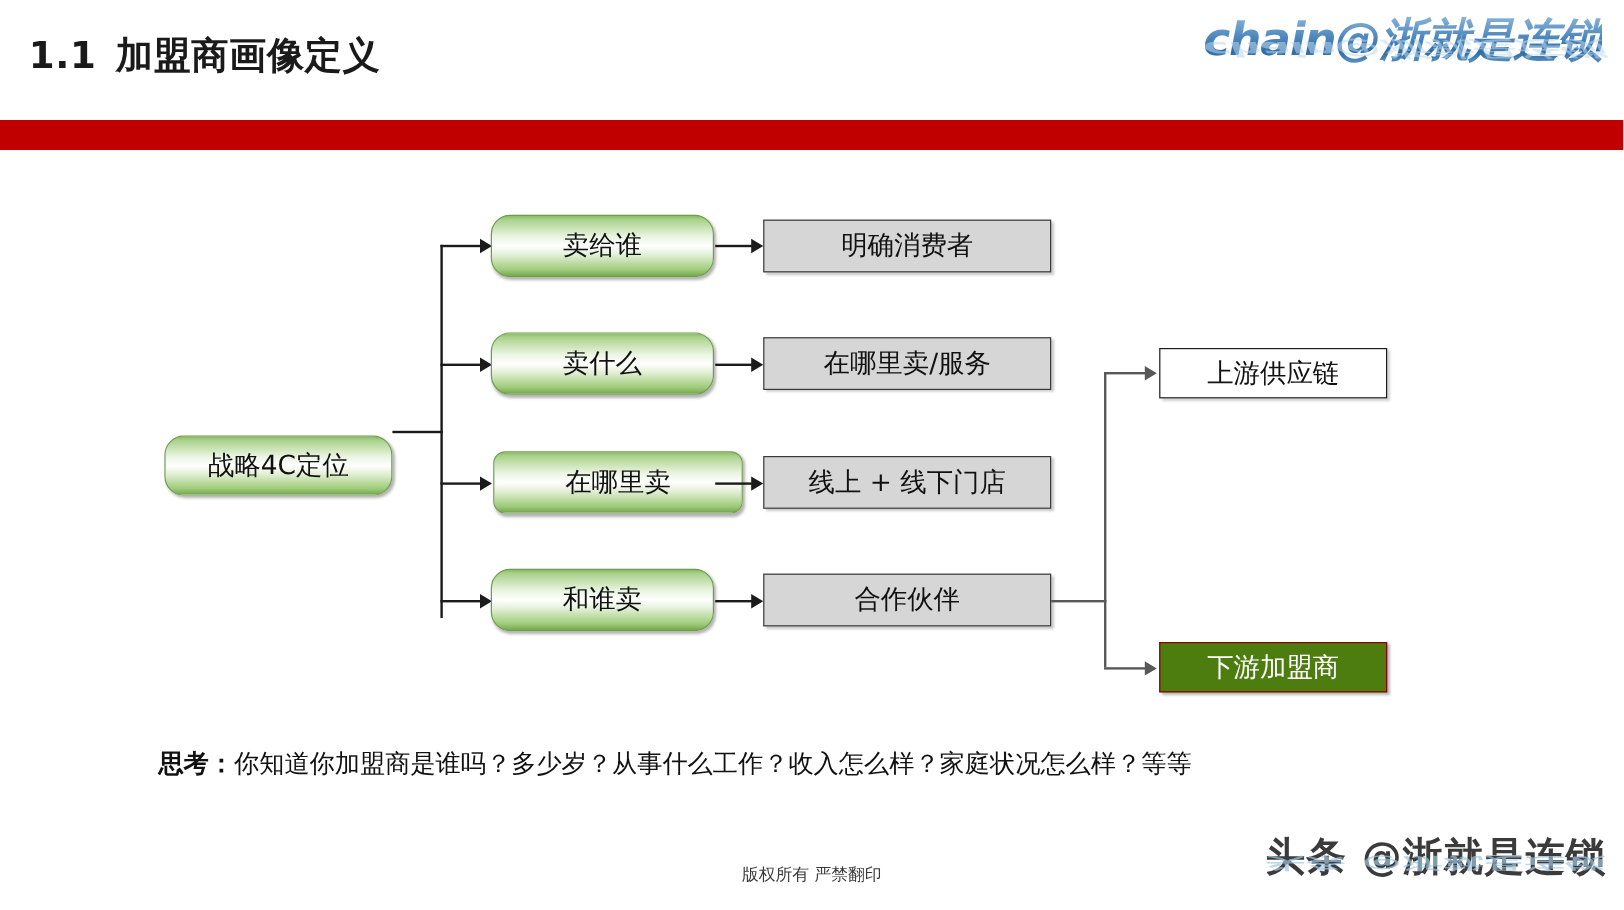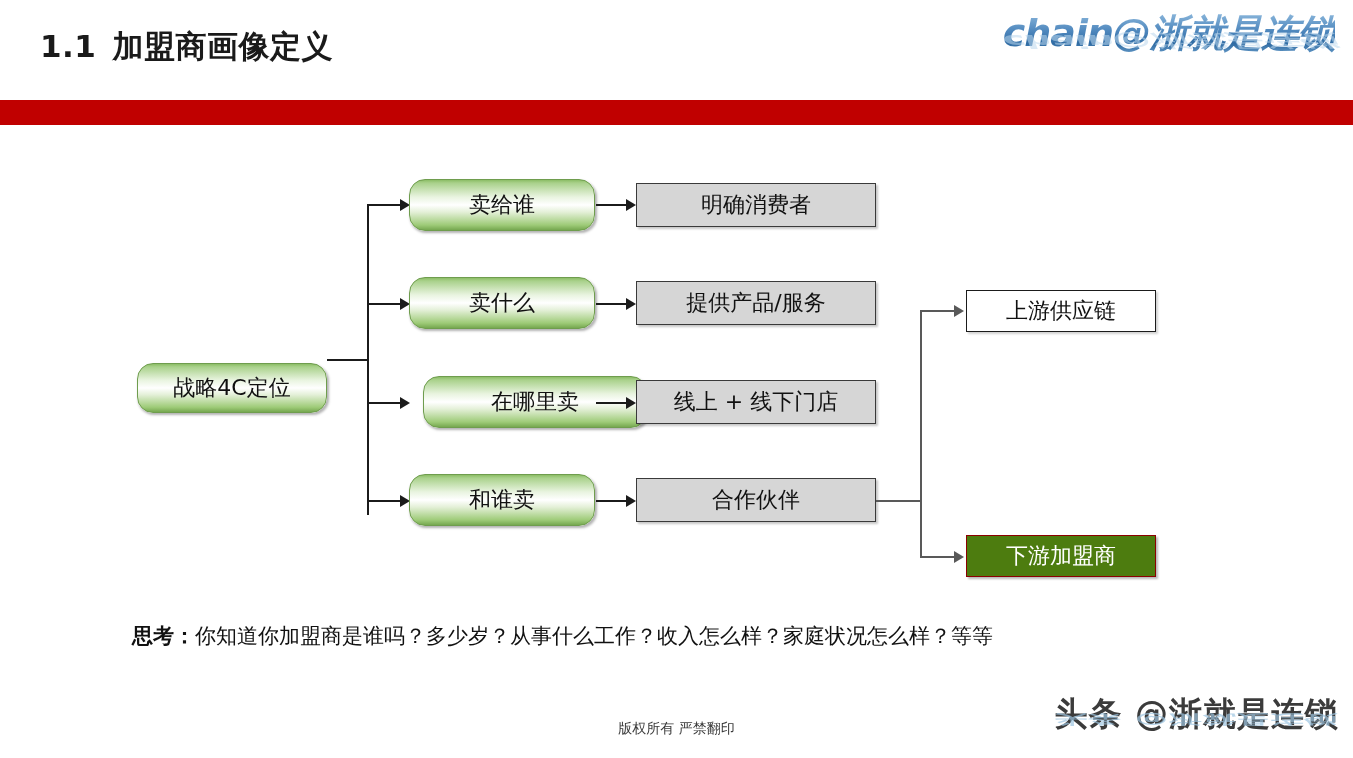--- a/index.html
+++ b/index.html
@@ -21,21 +21,20 @@
   
   #slide-title {
     position: absolute;
     left: 24px;
     top: 26px;
     font-size: 31px;
     font-weight: bold;
     color: #1a1a1a;
     letter-spacing: 0.5px;
     white-space: nowrap;
-    margin-left: 16px;
   }
   #title-num { margin-right: 16px; }
 
   #brand-logo {
     position: absolute;
     right: 18px;
     top: 8px;
     width: 380px;
     height: 78px;
   }
@@ -253,26 +252,26 @@
     </div>
 
     <div class="line-h" style="left:367px; top:178px; width:35px;"></div>
     <div class="arrow-head" style="left:400px; top:173px;"></div>
     <div class="node green" style="left:409px; top:152px; width:186px; height:52px;">
       <span>卖什么</span>
     </div>
     <div class="line-h" style="left:596px; top:178px; width:32px;"></div>
     <div class="arrow-head" style="left:626px; top:173px;"></div>
     <div class="node gray" style="left:636px; top:156px; width:240px; height:44px;">
-      <span>提供产品/服务</span>
+      <span>在哪里卖/服务</span>
     </div>
 
     <div class="line-h" style="left:367px; top:277px; width:35px;"></div>
     <div class="arrow-head" style="left:400px; top:272px;"></div>
-    <div class="node green" style="left:423px; top:251px; width:224px; height:52px;">
+    <div class="node green" style="left:411px; top:251px; width:208px; height:52px;border-radius:10px;">
       <span>在哪里卖</span>
     </div>
     <div class="line-h" style="left:596px; top:277px; width:32px;"></div>
     <div class="arrow-head" style="left:626px; top:272px;"></div>
     <div class="node gray" style="left:636px; top:255px; width:240px; height:44px;">
       <span>线上 + 线下门店</span>
     </div>
 
     <div class="line-h" style="left:367px; top:375px; width:35px;"></div>
     <div class="arrow-head" style="left:400px; top:370px;"></div>

